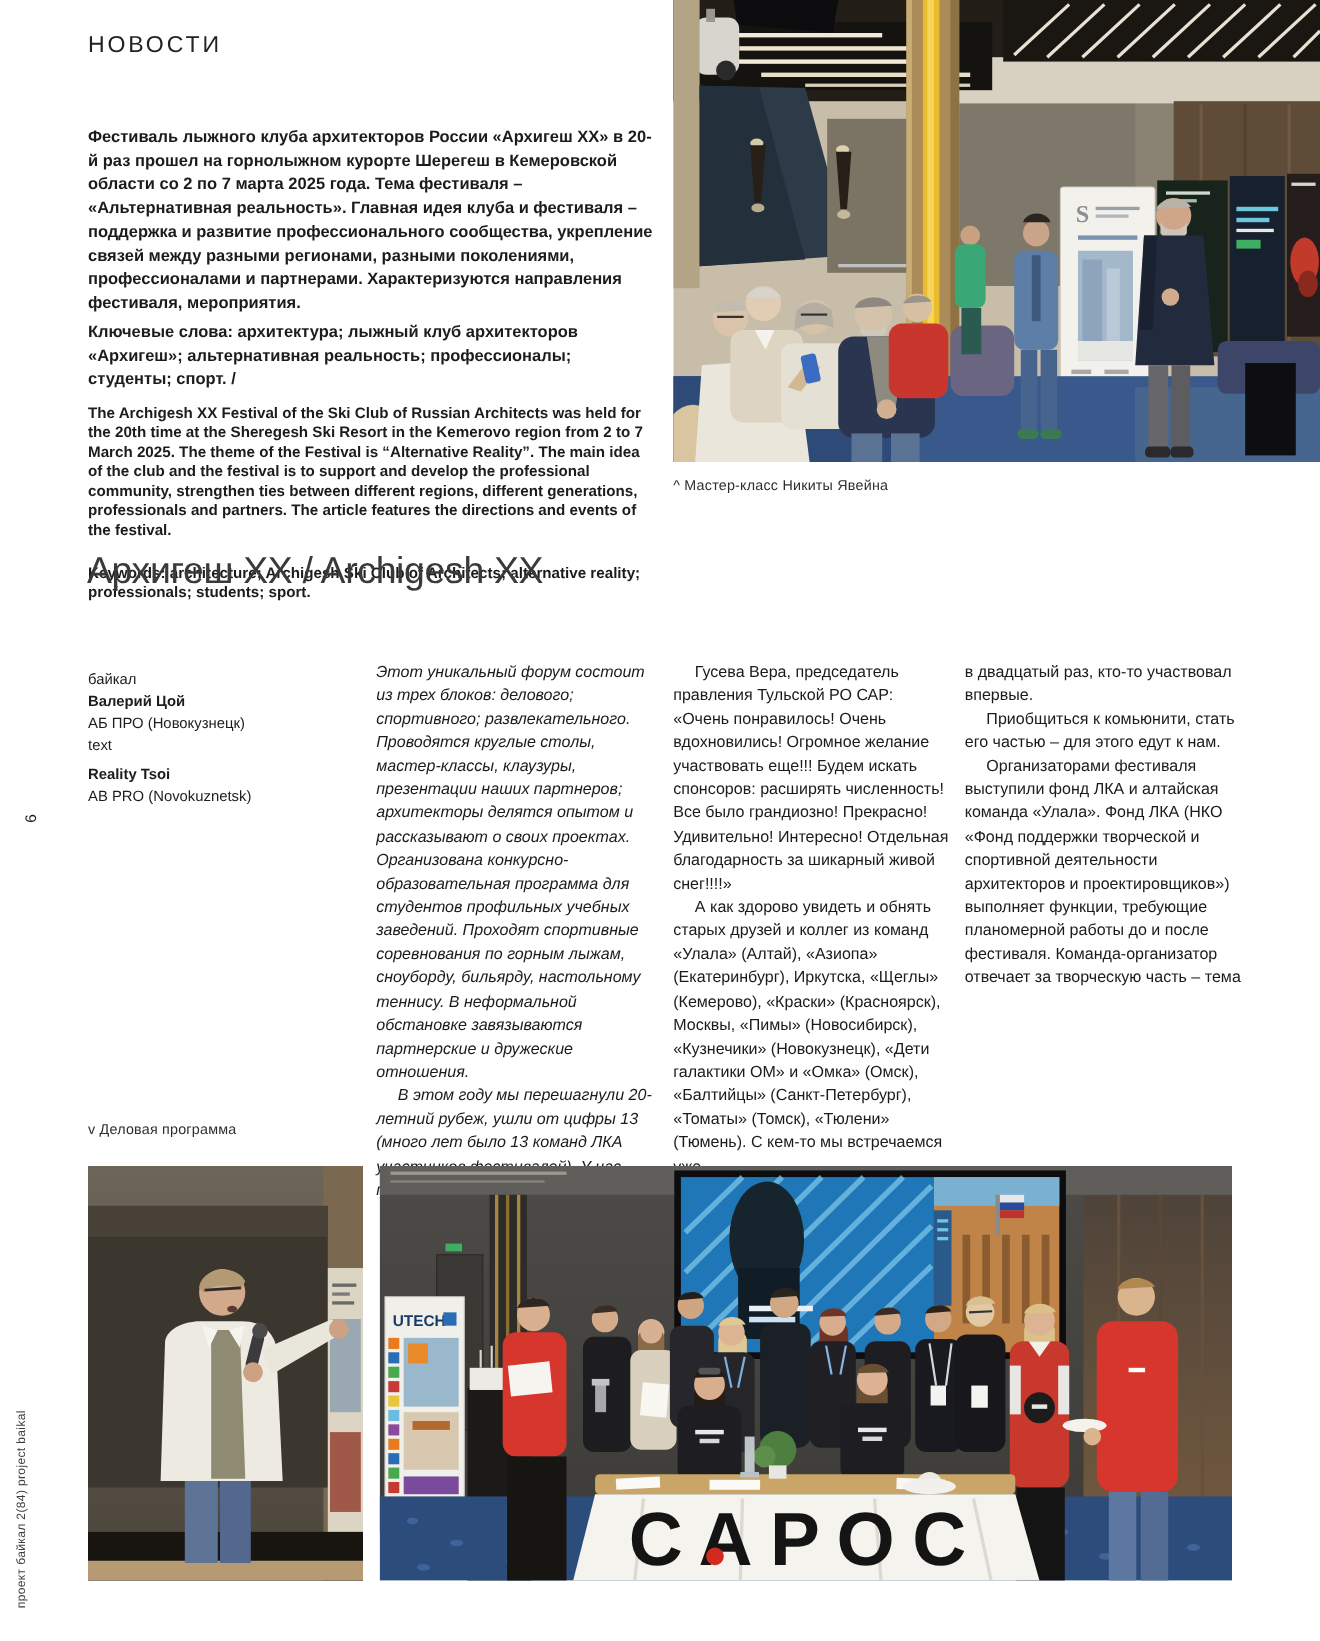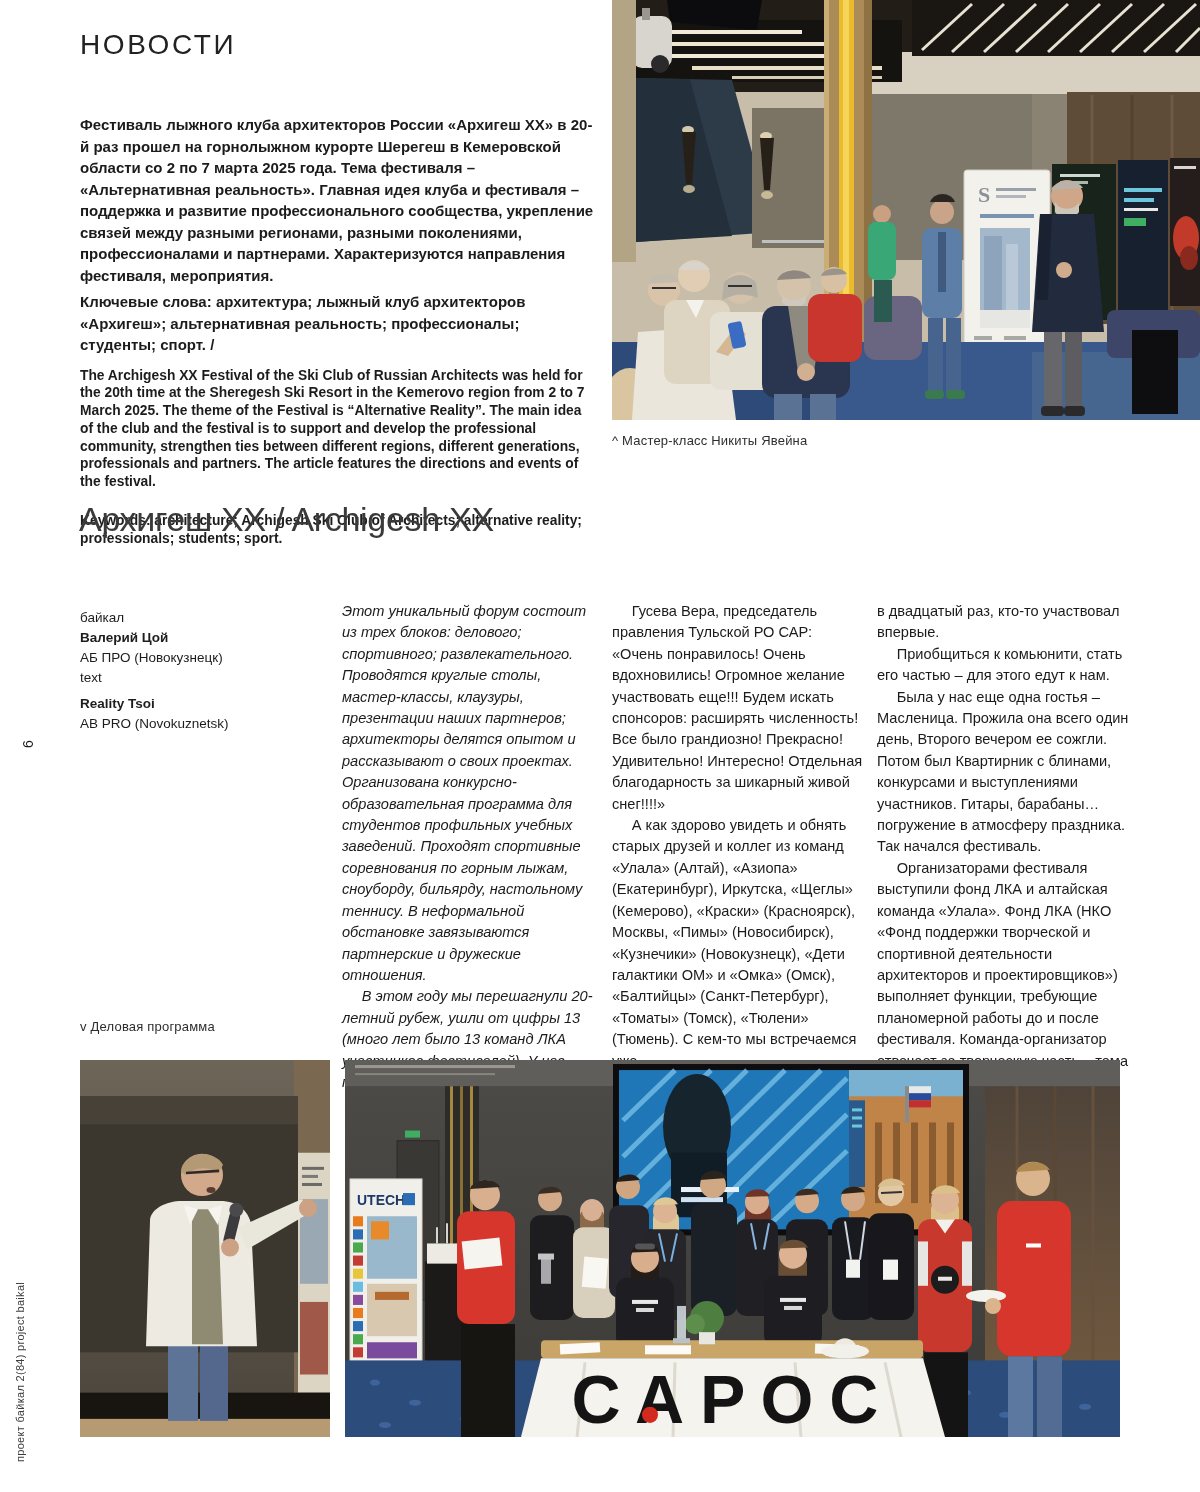--- a/index.html
+++ b/index.html
@@ -1,20 +1,20 @@
 <!DOCTYPE html>
 <html><head>
 <meta charset="utf-8">
 <style>
   * { margin:0; padding:0; box-sizing:border-box; }
   html,body { background:#ffffff; }
   body { font-family:"Liberation Sans", sans-serif; color:#1c1c1c; }
   .page { position:relative; width:1200px; height:1492px; background:#fff; overflow:hidden; }
 
-  .section-label { position:absolute; left:80px; top:29px; font-size:28px; letter-spacing:2.6px; color:#222; font-weight:400; }
+  .section-label { position:absolute; left:80px; top:29px; font-size:21px; letter-spacing:2.6px; color:#222; font-weight:400; }
 
   .abstract { position:absolute; left:80px; top:114px; width:516px; }
   .abstract p { font-weight:bold; }
   .ab-ru { font-size:15px; line-height:21.5px; color:#1b1b1b; }
   .ab-ru-kw { font-size:15px; line-height:21.5px; margin-top:5px; }
   .ab-en { font-size:13.8px; line-height:17.8px; margin-top:11px; }
   .ab-en-kw { font-size:13.8px; line-height:17.5px; margin-top:21px; }
 
   .photo-top { position:absolute; left:612px; top:0; width:588px; height:420px; overflow:hidden; }
   .caption { font-size:13px; color:#2e2e2e; letter-spacing:0.2px; }
@@ -262,21 +262,20 @@
     <p>Этот уникальный форум состоит из трех блоков: делового; спортивного; развлекательного. Проводятся круглые столы, мастер-классы, клаузуры, презентации наших партнеров; архитекторы делятся опытом и рассказывают о своих проектах. Организована конкурсно-образовательная программа для студентов профильных учебных заведений. Проходят спортивные соревнования по горным лыжам, сноуборду, бильярду, настольному теннису. В неформальной обстановке завязываются партнерские и дружеские отношения.</p>
     <p class="indent">В этом году мы перешагнули 20-летний рубеж, ушли от цифры 13 (много лет было 13 команд ЛКА участников фестивалей). У нас появилась 14-я команда – Тула.</p>
   </div>
   <div class="col col-2">
     <p class="indent">Гусева Вера, председатель правления Тульской РО САР: «Очень понравилось! Очень вдохновились! Огромное желание участвовать еще!!! Будем искать спонсоров: расширять численность! Все было грандиозно! Прекрасно! Удивительно! Интересно! Отдельная благодарность за шикарный живой снег!!!!»</p>
     <p class="indent">А как здорово увидеть и обнять старых друзей и коллег из команд «Улала» (Алтай), «Азиопа» (Екатеринбург), Иркутска, «Щеглы» (Кемерово), «Краски» (Красноярск), Москвы, «Пимы» (Новосибирск), «Кузнечики» (Новокузнецк), «Дети галактики ОМ» и «Омка» (Омск), «Балтийцы» (Санкт-Петербург), «Томаты» (Томск), «Тюлени» (Тюмень). С кем-то мы встречаемся уже</p>
   </div>
   <div class="col col-3">
     <p>в двадцатый раз, кто-то участвовал впервые.</p>
     <p class="indent">Приобщиться к комьюнити, стать его частью – для этого едут к нам.</p>
-    <p class="indent">Была у нас еще одна гостья – Масленица. Прожила она всего один день, Второго вечером ее сожгли. Потом был Квартирник с блинами, конкурсами и выступлениями участников. Гитары, барабаны… погружение в атмосферу праздника. Так начался фестиваль.</p>
     <p class="indent">Организаторами фестиваля выступили фонд ЛКА и алтайская команда «Улала». Фонд ЛКА (НКО «Фонд поддержки творческой и спортивной деятельности архитекторов и проектировщиков») выполняет функции, требующие планомерной работы до и после фестиваля. Команда-организатор отвечает за творческую часть – тема</p>
   </div>
 
   <div class="caption caption-bottom">v  Деловая программа</div>
 
   <figure class="photo-bl">
     <svg viewBox="0 0 250 374" preserveAspectRatio="none">
       <defs>
         <linearGradient id="blbg" x1="0" y1="0" x2="0" y2="1">
           <stop offset="0" stop-color="#6e6559"></stop>

